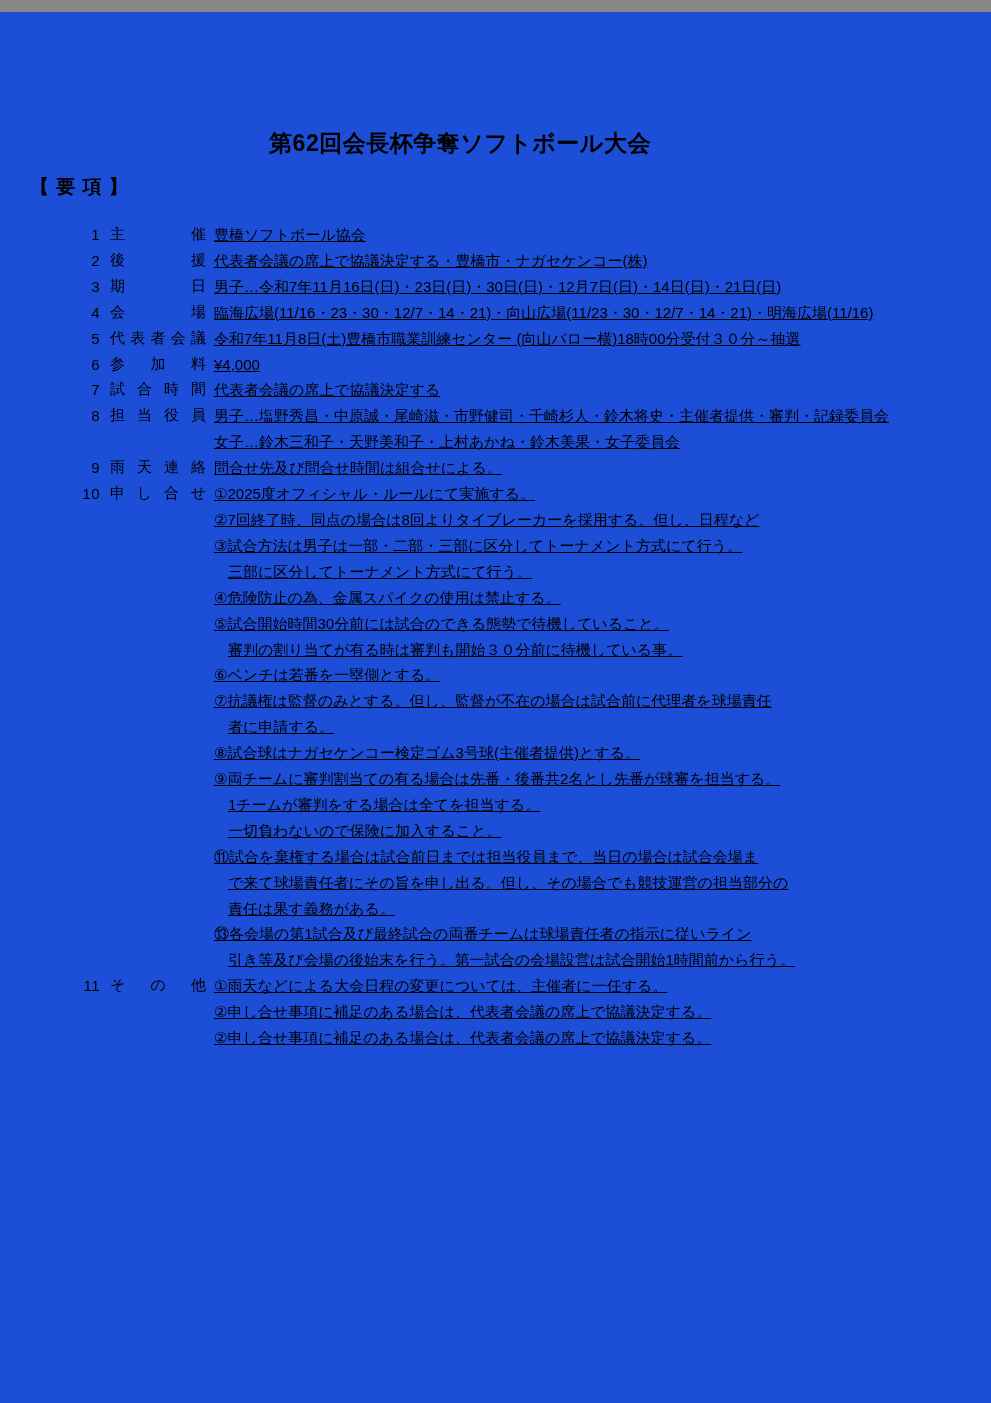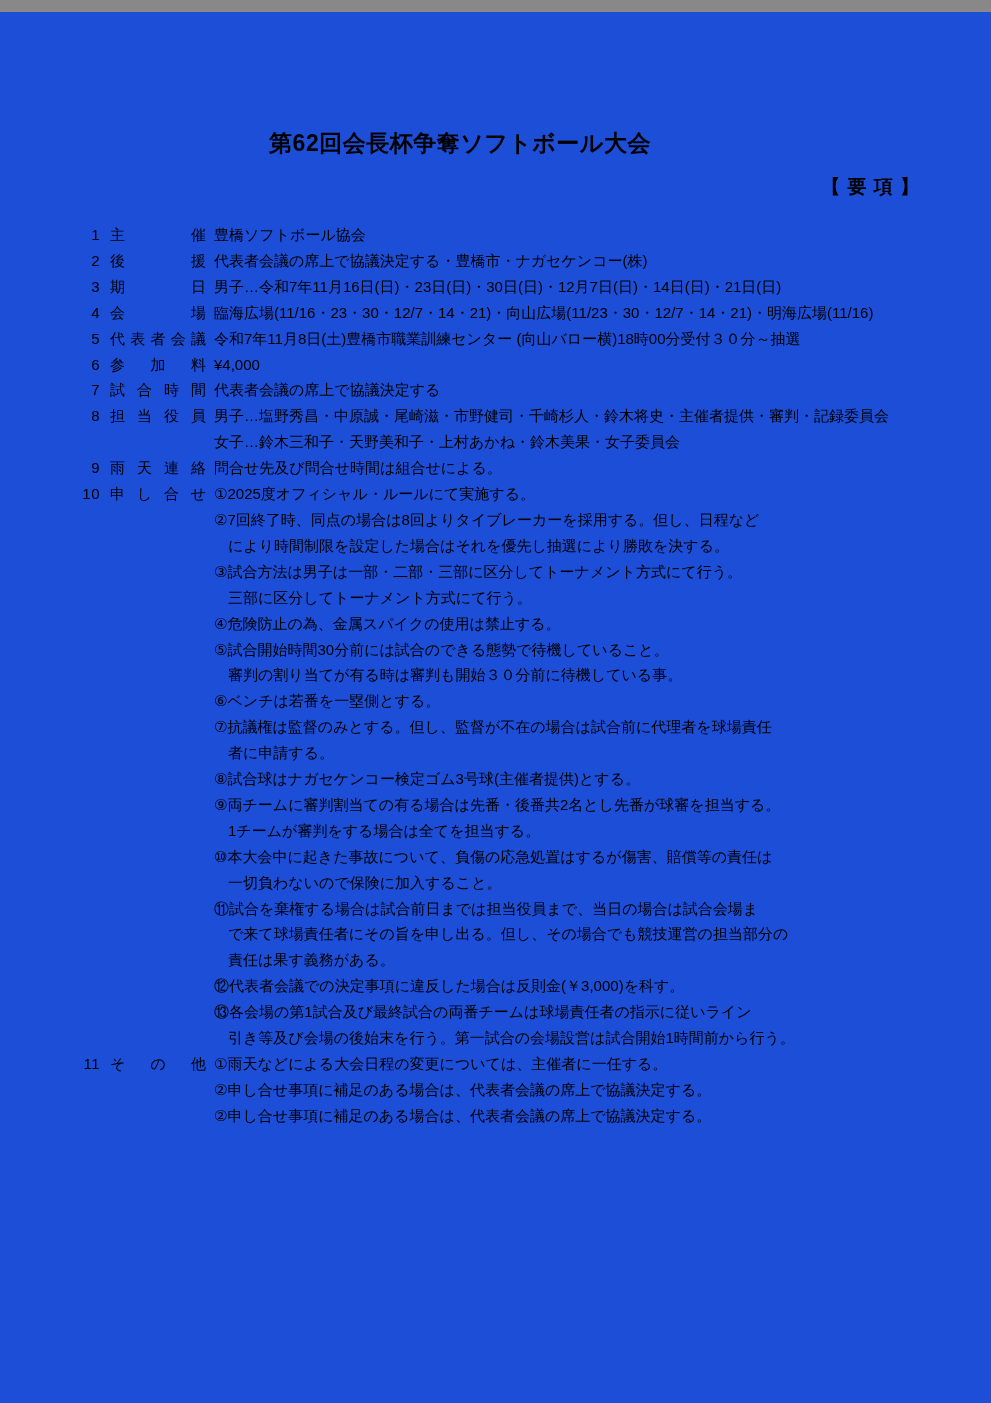--- a/index.html
+++ b/index.html
@@ -17,21 +17,21 @@
     margin:0;
     padding-top:114px;
     text-align:center;
     font-size:23px;
     line-height:34px;
     font-weight:700;
     letter-spacing:0.5px;
   }
   .subtitle{
     margin:12px 0 0 0;
-    text-align:right;
+    text-align:left;
     font-size:19px;
     line-height:30px;
     font-weight:700;
     letter-spacing:1px;
     padding-left:30px;
   }
   .list{
     margin-top:20px;
     font-size:15px;
   }
@@ -46,22 +46,23 @@
     letter-spacing:0.5px;
   }
   .label{
     padding-left:10px;
     width:96px;
     box-sizing:content-box;
     line-height:25.9px;
     text-align:justify;
     text-align-last:justify;
     white-space:nowrap;
+    font-family:Liberation Serif, serif;
   }
-  .lines{min-width:0;}
+  .lines{min-width:0;text-decoration:underline;}
   .line{
     line-height:25.9px;
     white-space:nowrap;
   }
   .line.indent{padding-left:14px;}
 </style>
 </head>
 <body>
 
 <div class="page">
@@ -132,38 +133,35 @@
           <div class="lines">
             <div class="line">問合せ先及び問合せ時間は組合せによる。</div>
           </div>
         </div>
         <div class="row">
           <div class="num">10</div>
           <div class="label">申し合せ</div>
           <div class="lines">
             <div class="line">①2025度オフィシャル・ルールにて実施する。</div>
             <div class="line">②7回終了時、同点の場合は8回よりタイブレーカーを採用する。但し、日程など</div>
-            <div class="line indent">により時間制限を設定した場合はそれを優先し抽選により勝敗を決する。</div>
             <div class="line">③試合方法は男子は一部・二部・三部に区分してトーナメント方式にて行う。</div>
             <div class="line indent">三部に区分してトーナメント方式にて行う。</div>
             <div class="line">④危険防止の為、金属スパイクの使用は禁止する。</div>
             <div class="line">⑤試合開始時間30分前には試合のできる態勢で待機していること。</div>
             <div class="line indent">審判の割り当てが有る時は審判も開始３０分前に待機している事。</div>
             <div class="line">⑥ベンチは若番を一塁側とする。</div>
             <div class="line">⑦抗議権は監督のみとする。但し、監督が不在の場合は試合前に代理者を球場責任</div>
             <div class="line indent">者に申請する。</div>
             <div class="line">⑧試合球はナガセケンコー検定ゴム3号球(主催者提供)とする。</div>
             <div class="line">⑨両チームに審判割当ての有る場合は先番・後番共2名とし先番が球審を担当する。</div>
             <div class="line indent">1チームが審判をする場合は全てを担当する。</div>
-            <div class="line">⑩本大会中に起きた事故について、負傷の応急処置はするが傷害、賠償等の責任は</div>
             <div class="line indent">一切負わないので保険に加入すること。</div>
             <div class="line">⑪試合を棄権する場合は試合前日までは担当役員まで、当日の場合は試合会場ま</div>
             <div class="line indent">で来て球場責任者にその旨を申し出る。但し、その場合でも競技運営の担当部分の</div>
             <div class="line indent">責任は果す義務がある。</div>
-            <div class="line">⑫代表者会議での決定事項に違反した場合は反則金(￥3,000)を科す。</div>
             <div class="line">⑬各会場の第1試合及び最終試合の両番チームは球場責任者の指示に従いライン</div>
             <div class="line indent">引き等及び会場の後始末を行う。第一試合の会場設営は試合開始1時間前から行う。</div>
           </div>
         </div>
         <div class="row">
           <div class="num">11</div>
           <div class="label">その他</div>
           <div class="lines">
             <div class="line">①雨天などによる大会日程の変更については、主催者に一任する。</div>
             <div class="line">②申し合せ事項に補足のある場合は、代表者会議の席上で協議決定する。</div>

